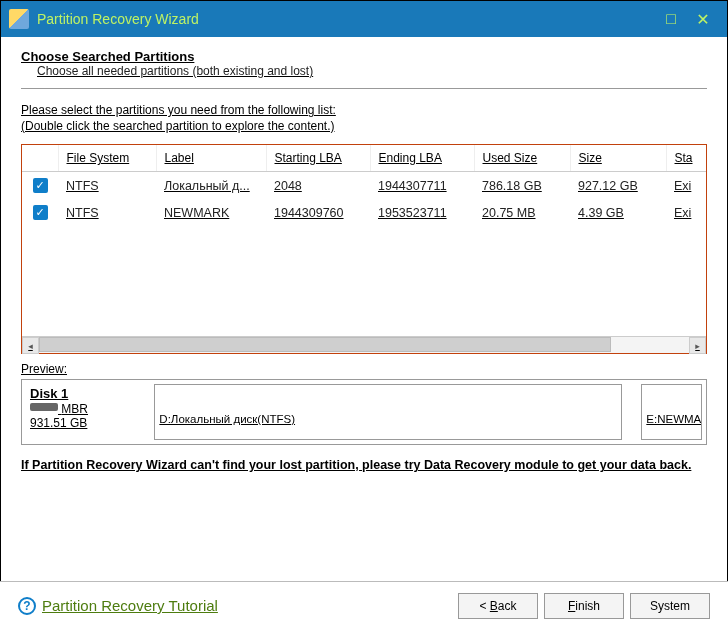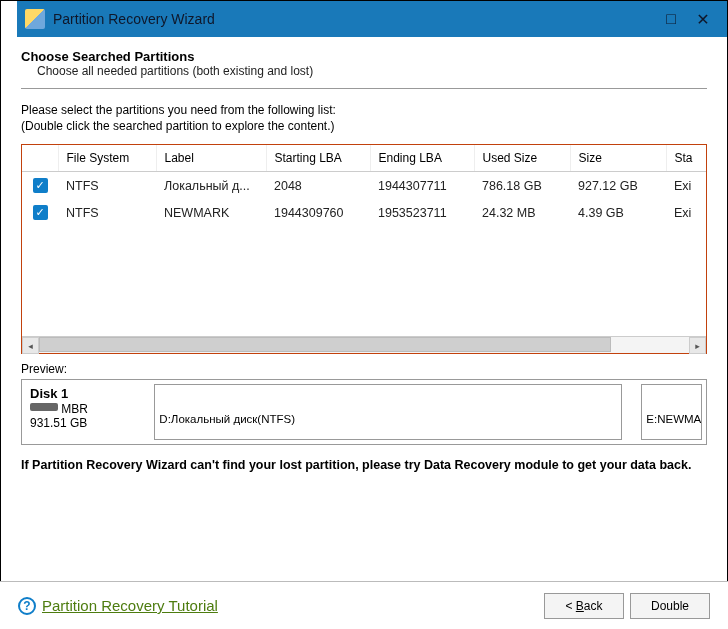--- a/index.html
+++ b/index.html
@@ -9,39 +9,38 @@
     font-family: 'Segoe UI', Tahoma, sans-serif;
     font-size: 12px;
     background: #fff;
     width: 728px;
     height: 629px;
     overflow: hidden;
     border: 1px solid #000;
   }
   .titlebar {
     background: #1979b9;
-    color: #0f172a;
+    color: #bef264;
     height: 36px;
     display: flex;
     align-items: center;
     padding: 0 8px;
-    margin-left: 16px;
   }
   .titlebar .logo {
     width: 20px; height: 20px; margin-right: 8px;
     background: linear-gradient(135deg, #ffd966 50%, #6fa8dc 50%);
     border-radius: 2px;
     position: relative;
   }
   .titlebar .title { font-size: 14px; flex: 1; }
   .titlebar .winbtn {
     width: 32px; height: 36px; display:flex; align-items:center; justify-content:center;
     font-size: 16px; cursor: pointer;
   }
-  .content { padding: 12px 20px 0 20px; }
+  .content { padding: 12px 20px 0 20px; text-decoration: underline; }
   .heading { font-weight: bold; font-size: 13px; }
   .subheading { margin-left: 16px; font-size: 12px; color: #222; }
   .hr { border: none; border-top: 1px solid #999; margin: 10px 0 14px 0; }
   .instr { font-size: 12px; line-height: 1.3; }
   .table-wrap { border: 1px solid #c2410c; margin-top: 10px; height: 210px; display:flex; flex-direction:column; }
   table { border-collapse: collapse; width: 100%; table-layout: fixed; }
   th {
     text-align: left; font-weight: normal; font-size: 12px;
     padding: 6px 8px; border-bottom: 1px solid #ccc; border-right: 1px solid #eee;
     white-space: nowrap; overflow: hidden;
@@ -139,21 +138,21 @@
             <td>786.18 GB</td>
             <td>927.12 GB</td>
             <td>Exi</td>
           </tr>
           <tr>
             <td class="cb"><span class="chk">✓</span></td>
             <td>NTFS</td>
             <td>NEWMARK</td>
             <td>1944309760</td>
             <td>1953523711</td>
-            <td>24.32 MB</td>
+            <td>20.75 MB</td>
             <td>4.39 GB</td>
             <td>Exi</td>
           </tr>
         </tbody>
       </table>
     </div>
     <div class="hscroll">
       <div class="arr">◂</div>
       <div class="track">
           <div class="thumb"></div>
@@ -190,15 +189,18 @@
 </div>
 
 <div class="footer">
   <div class="help-icon">?</div>
   <a class="tutorial">Partition Recovery Tutorial</a>
   <div class="spacer"></div>
   <div class="btn">
       <span>&lt; <u>B</u>ack</span>
     </div>
   <div class="btn">
-      <span>Double</span>
+      <span><u>F</u>inish</span>
+    </div>
+  <div class="btn">
+      <span>System</span>
     </div>
 </div>
 
 </body></html>

